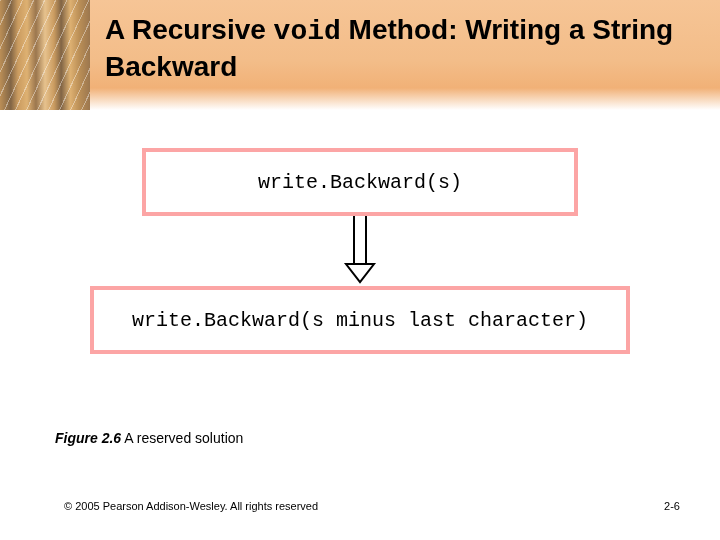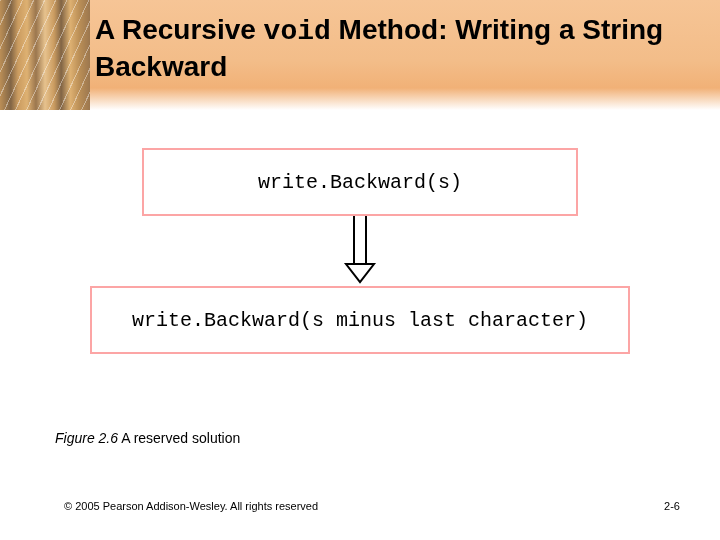--- a/index.html
+++ b/index.html
@@ -51,40 +51,40 @@
     width: 630px;
     height: 110px;
     background: linear-gradient(to bottom,
       #f6c596 0%,
       #f3bd89 55%,
       #f1b177 80%,
       #ffffff 100%);
   }
   .title {
     position: absolute;
-    left: 95px;
+    left: 105px;
     top: 12px;
     width: 600px;
     font-size: 28px;
     font-weight: bold;
     color: #000;
     line-height: 1.25;
   }
   .title .code {
     font-family: "Courier New", Courier, monospace;
     font-weight: bold;
   }
   .figure {
     position: absolute;
     left: 90px;
     top: 148px;
     width: 540px;
   }
   .box {
-    border: 2px solid #fca5a5;
+    border: 4px solid #fca5a5;
     width: 540px;
     box-sizing: border-box;
     display: flex;
     align-items: center;
     justify-content: center;
     font-family: "Courier New", Courier, monospace;
     font-size: 20px;
     color: #000;
     background: #fff;
   }
@@ -105,21 +105,21 @@
     align-items: flex-start;
   }
   .caption {
     position: absolute;
     left: 55px;
     top: 430px;
     font-size: 14px;
     color: #000;
   }
   .caption .figlabel {
-    font-weight: normal;
+    font-weight: bold;
     font-style: italic;
   }
   .footer-left {
     position: absolute;
     left: 55px;
     bottom: 28px;
     font-size: 11px;
     color: #000;
     margin-left: 9px;
   }

